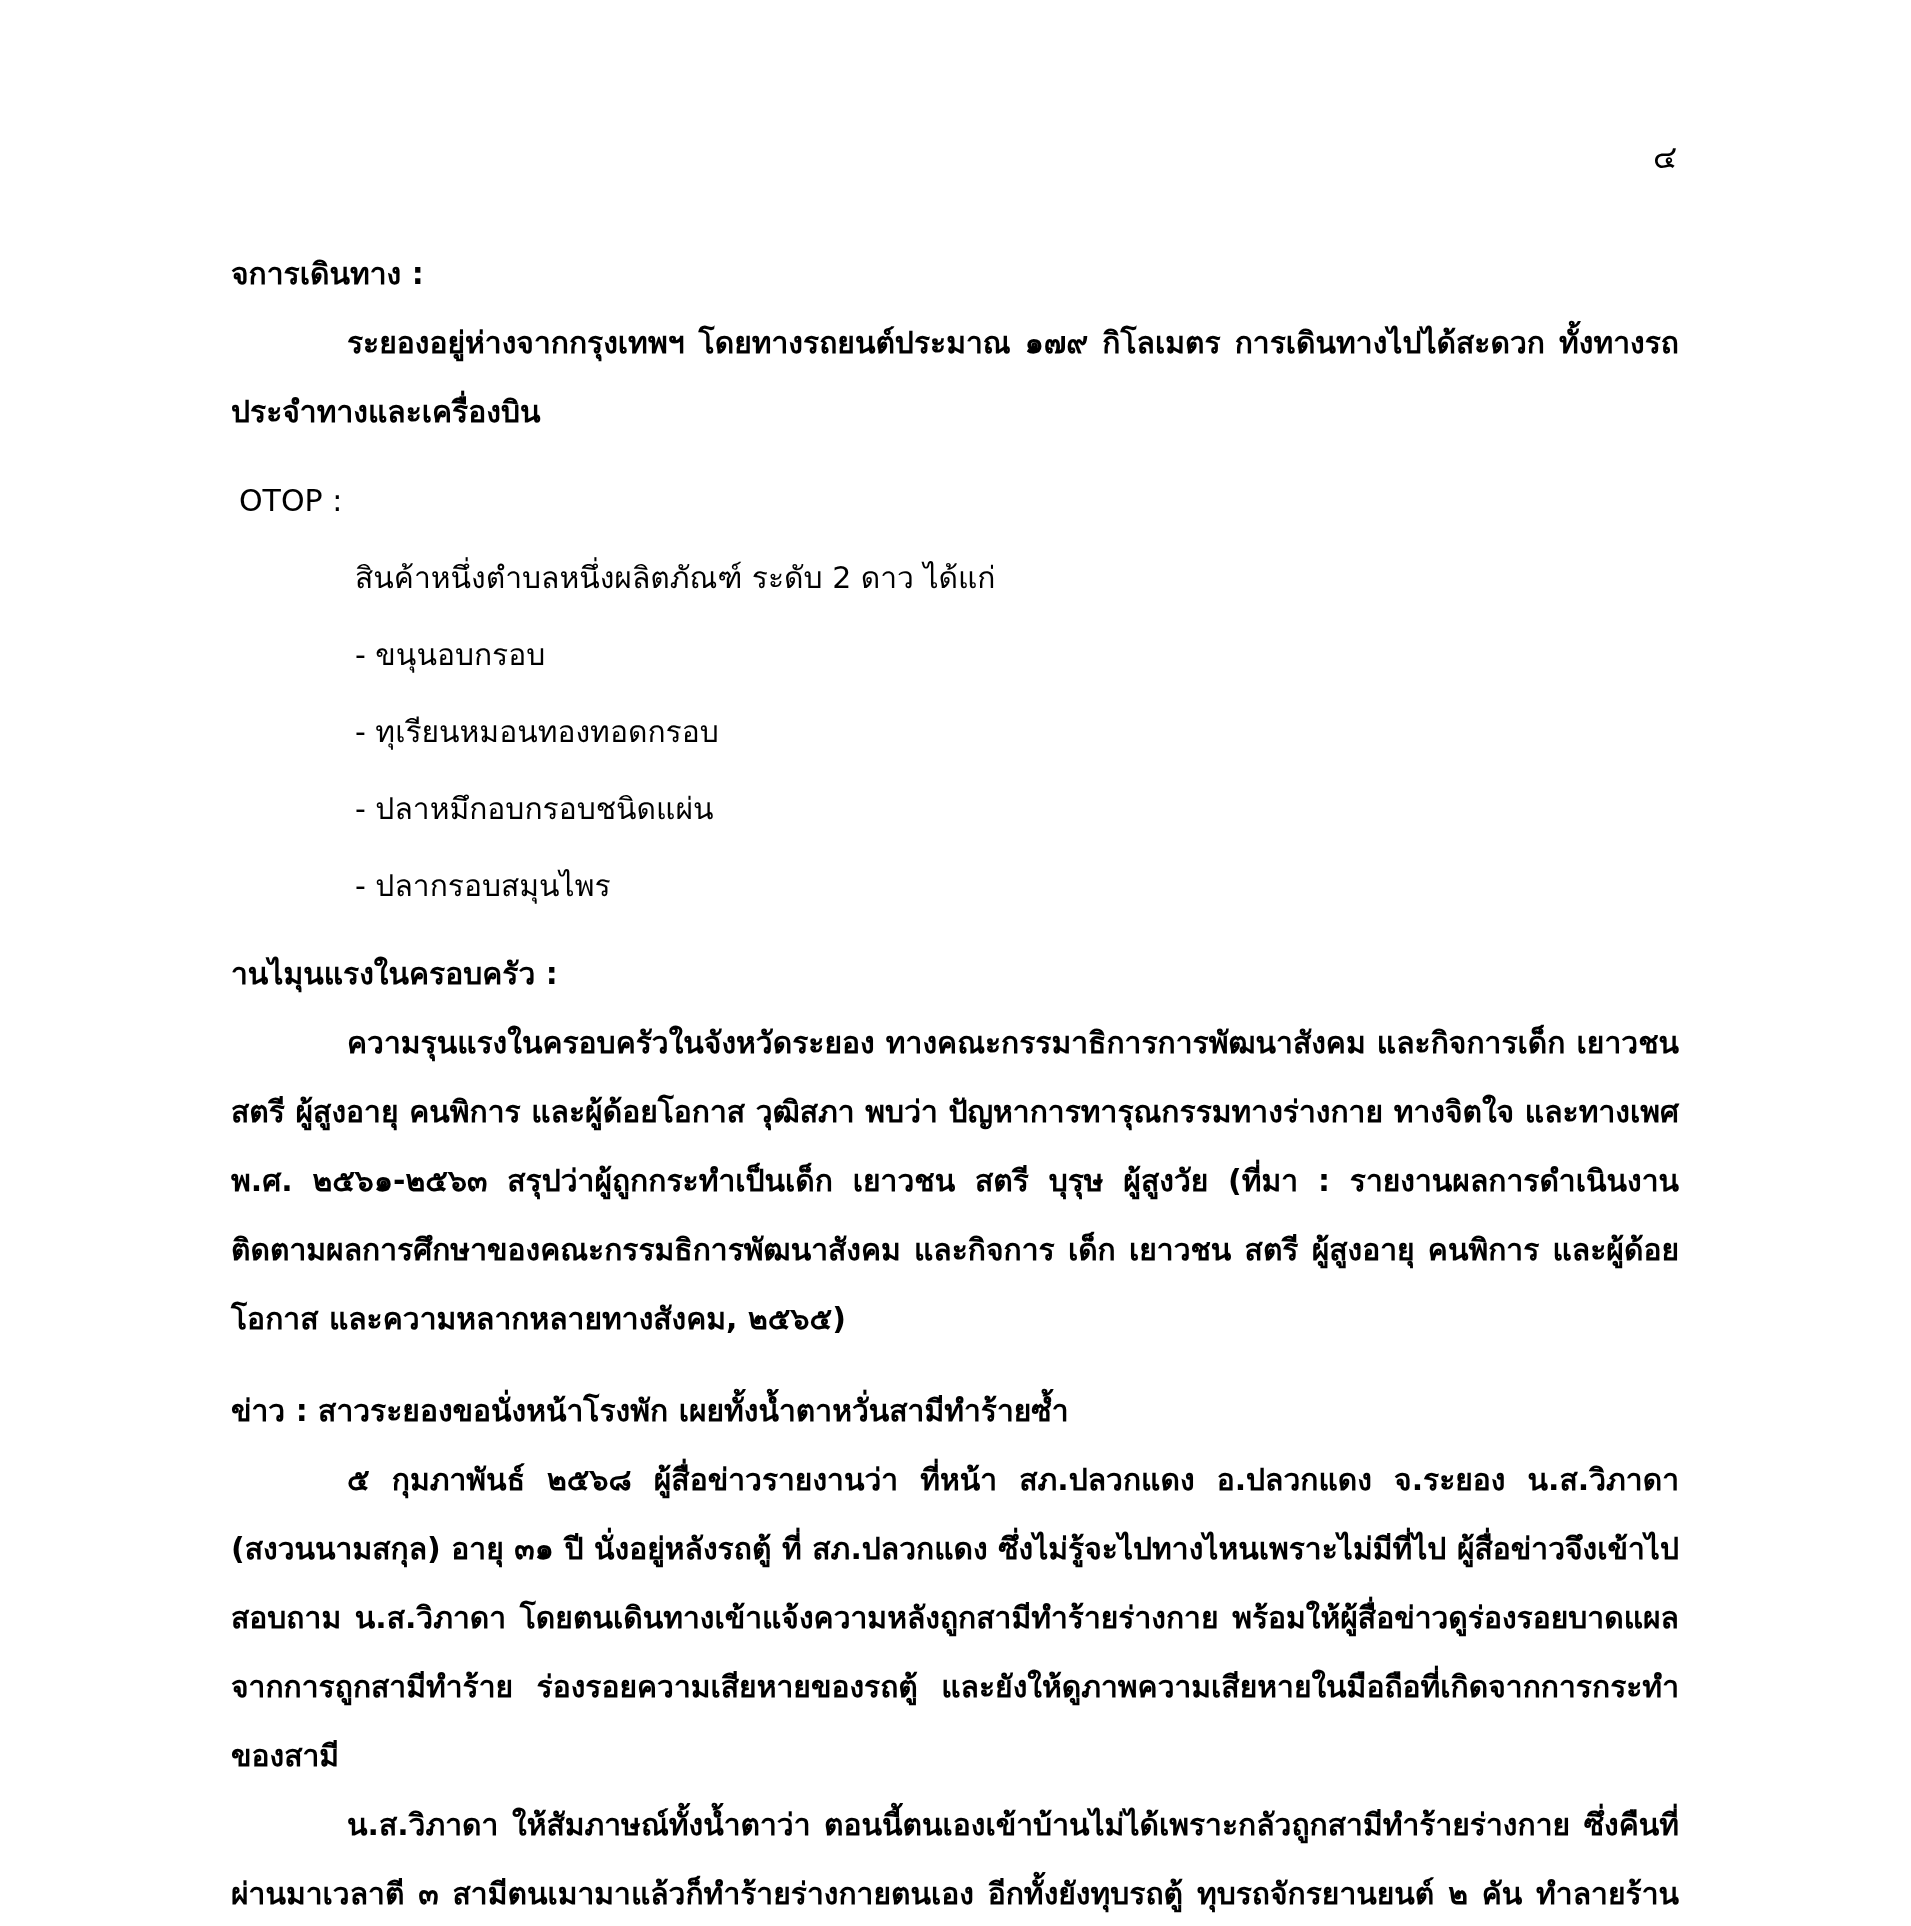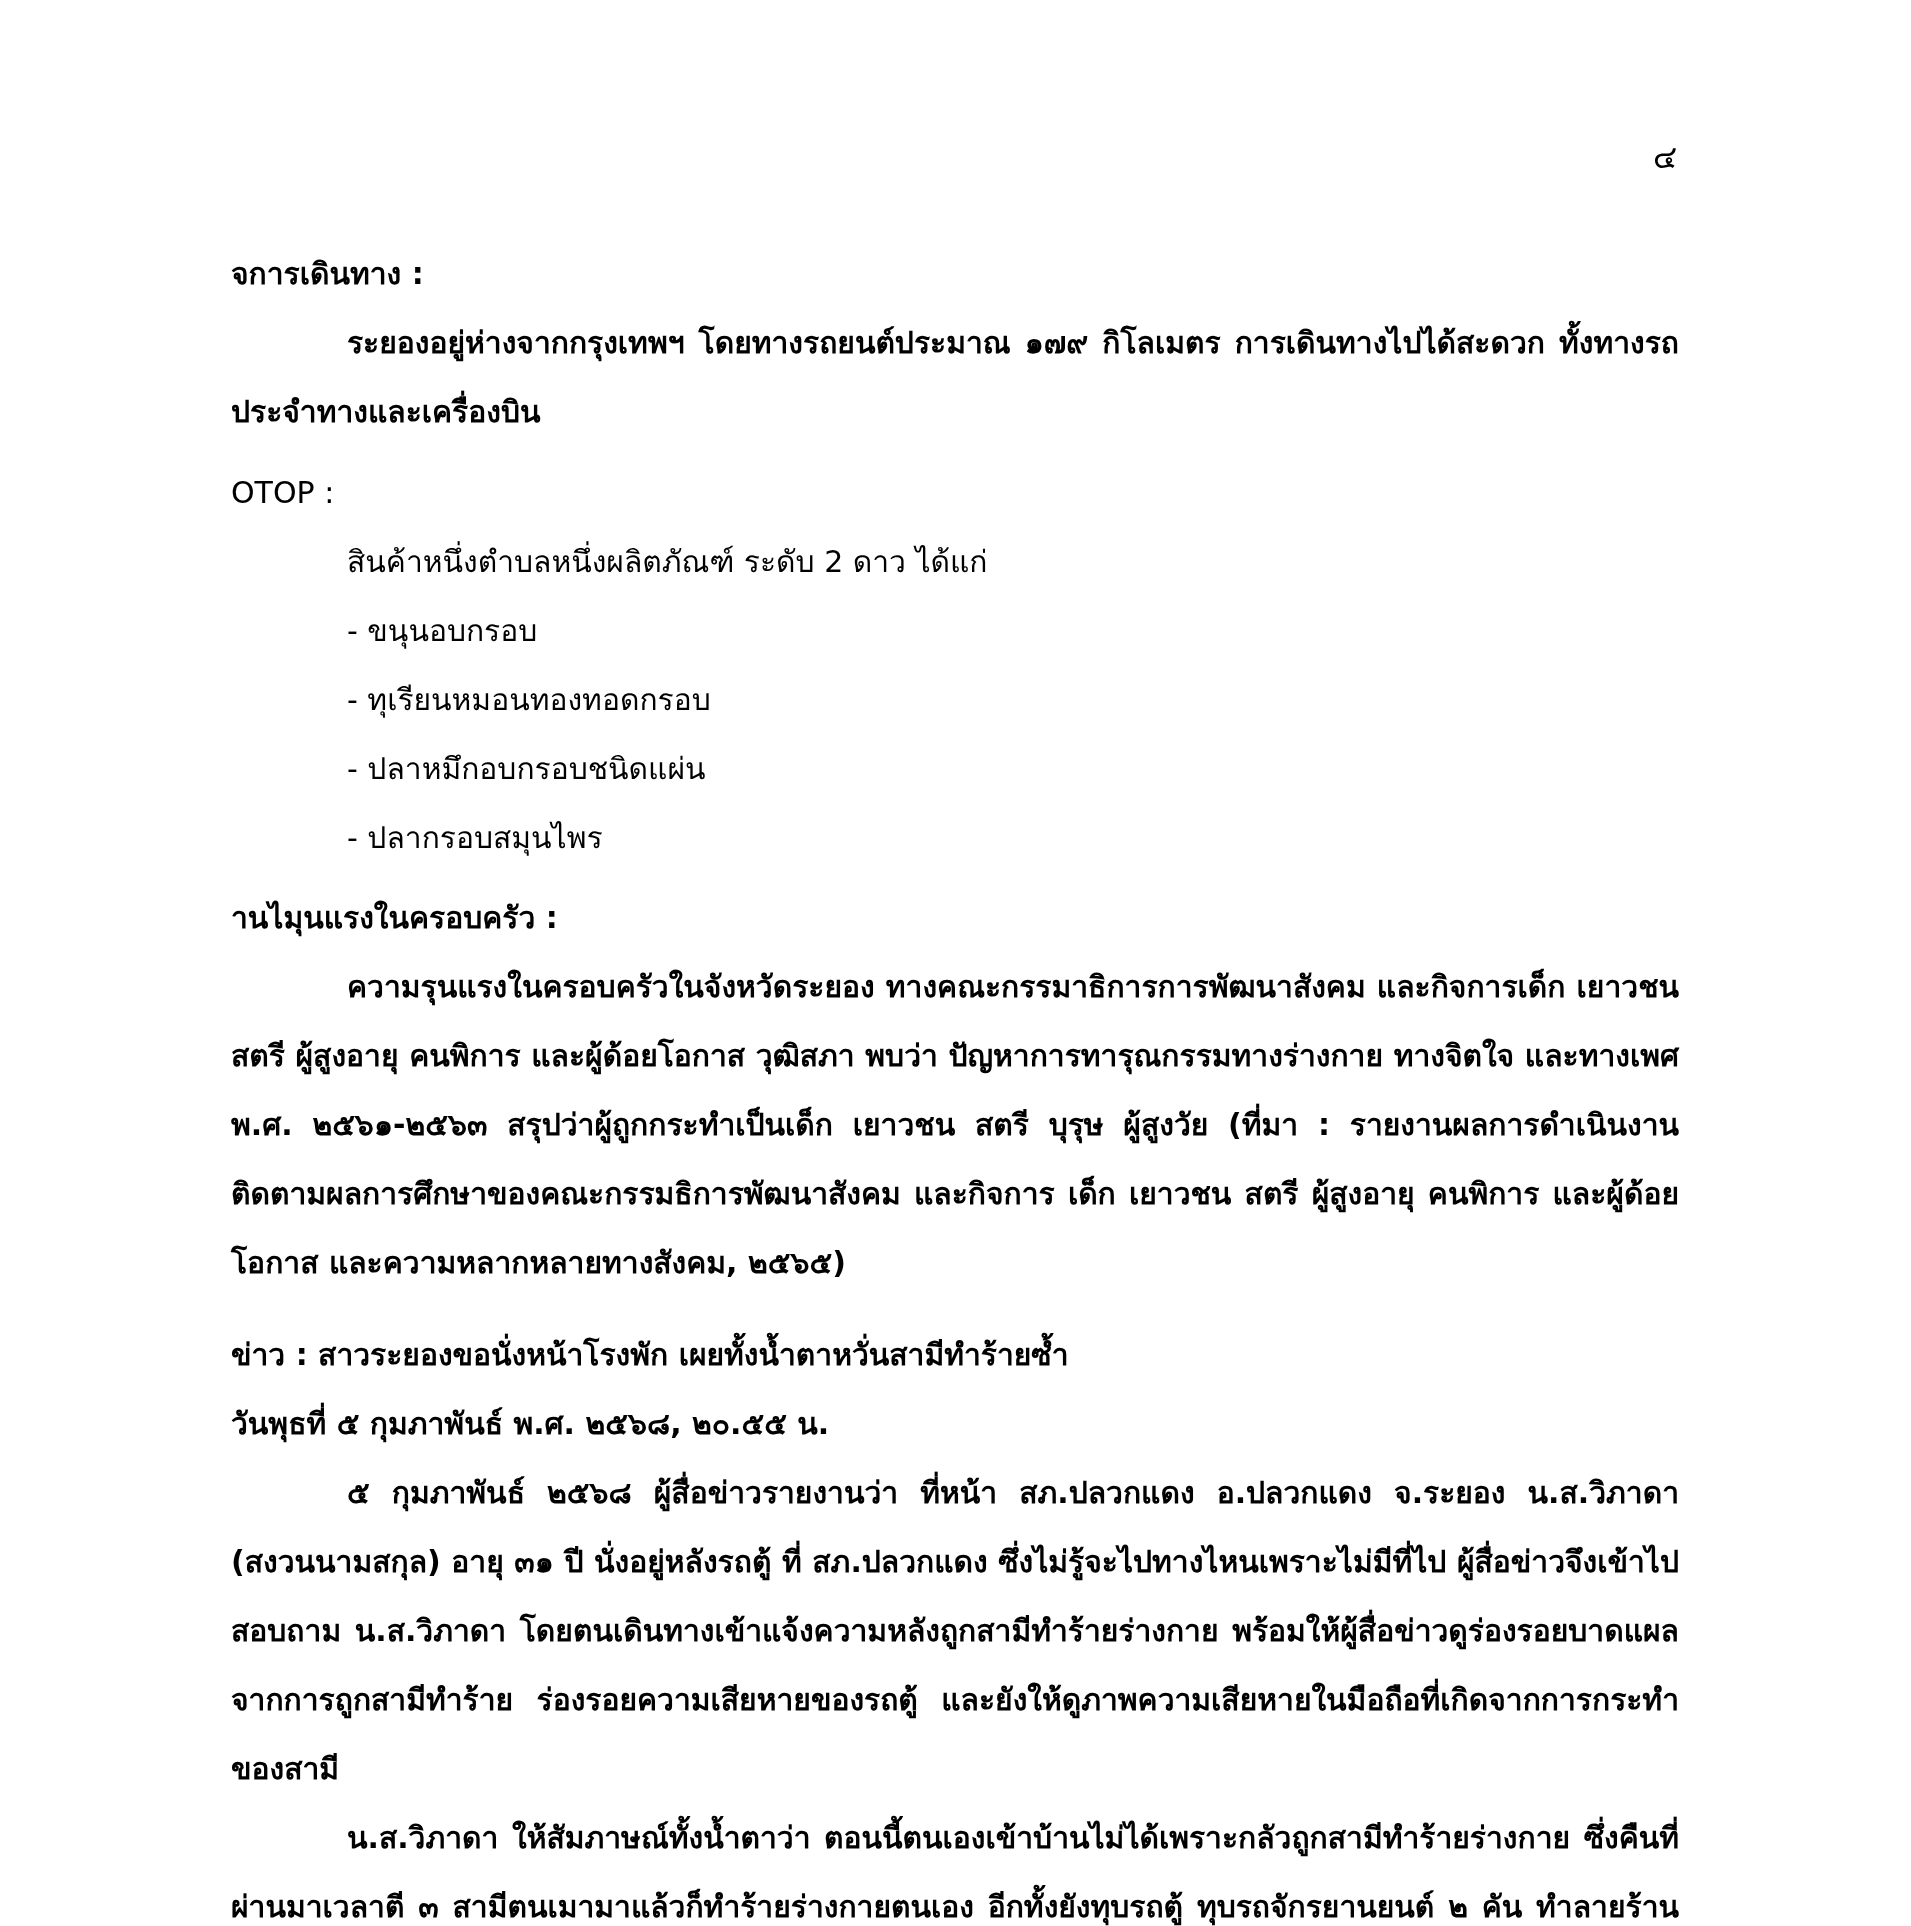--- a/index.html
+++ b/index.html
@@ -2,21 +2,21 @@
 <html style="font-size:6.2px"><head>
 <meta charset="utf-8">
 <style>
   html, body { margin: 0; padding: 0; background: #ffffff; }
   body { width: 1911px; height: 2703px; position: relative; overflow: hidden;
          font-family: "DejaVu Sans", "Liberation Sans", sans-serif; color: #000; }
   .page-num { position: absolute; top: 131px; left: 1653px; font-size: 32px; }
   .content { position: absolute; left: 231px; top: 239px; width: 1448px; font-size: 30px; line-height: 69px; }
   .h { font-weight: bold; margin-top: 0; }
   .p { text-indent: 116px; text-align: justify; text-align-last: left; font-weight: bold; }
-  .line { margin: 0; }
+  .line { margin: 8px; }
   .ind { padding-left: 116px; }
   .gap { height: 11.6px; }
 </style>
 </head>
 <body>
 
 <div class="page-num">๔</div>
 
 <div class="content">
   <section>
@@ -34,19 +34,18 @@
   </section>
   <div class="gap"></div>
   <section>
     <div class="h">านไมุนแรงในครอบครัว :</div>
     <div class="p">ความรุนแรงในครอบครัวในจังหวัดระยอง ทางคณะกรรมาธิการการพัฒนาสังคม และกิจการเด็ก เยาวชน สตรี ผู้สูงอายุ คนพิการ และผู้ด้อยโอกาส วุฒิสภา พบว่า ปัญหาการทารุณกรรมทางร่างกาย ทางจิตใจ และทางเพศ พ.ศ. ๒๕๖๑-๒๕๖๓ สรุปว่าผู้ถูกกระทำเป็นเด็ก เยาวชน สตรี บุรุษ ผู้สูงวัย (ที่มา : รายงานผลการดำเนินงานติดตามผลการศึกษาของคณะกรรมธิการพัฒนาสังคม และกิจการ เด็ก เยาวชน สตรี ผู้สูงอายุ คนพิการ และผู้ด้อยโอกาส และความหลากหลายทางสังคม, ๒๕๖๕)</div>
     <div class="gap"></div>
   </section>
   <div class="gap"></div>
   <section>
     <div class="h">ข่าว : สาวระยองขอนั่งหน้าโรงพัก เผยทั้งน้ำตาหวั่นสามีทำร้ายซ้ำ</div>
-    <div class="h">วันพุธที่ ๕ กุมภาพันธ์ พ.ศ. ๒๕๖๘, ๒๐.๕๕ น.</div>
     <div class="p">๕ กุมภาพันธ์ ๒๕๖๘ ผู้สื่อข่าวรายงานว่า ที่หน้า สภ.ปลวกแดง อ.ปลวกแดง จ.ระยอง น.ส.วิภาดา (สงวนนามสกุล) อายุ ๓๑ ปี นั่งอยู่หลังรถตู้ ที่ สภ.ปลวกแดง ซึ่งไม่รู้จะไปทางไหนเพราะไม่มีที่ไป ผู้สื่อข่าวจึงเข้าไปสอบถาม น.ส.วิภาดา โดยตนเดินทางเข้าแจ้งความหลังถูกสามีทำร้ายร่างกาย พร้อมให้ผู้สื่อข่าวดูร่องรอยบาดแผลจากการถูกสามีทำร้าย ร่องรอยความเสียหายของรถตู้ และยังให้ดูภาพความเสียหายในมือถือที่เกิดจากการกระทำของสามี</div>
     <div class="p">น.ส.วิภาดา ให้สัมภาษณ์ทั้งน้ำตาว่า ตอนนี้ตนเองเข้าบ้านไม่ได้เพราะกลัวถูกสามีทำร้ายร่างกาย ซึ่งคืนที่ผ่านมาเวลาตี ๓ สามีตนเมามาแล้วก็ทำร้ายร่างกายตนเอง อีกทั้งยังทุบรถตู้ ทุบรถจักรยานยนต์ ๒ คัน ทำลายร้านขายของพังราบเป็นหน้ากลอง</div>
 
   </section>
 </div>
 
 
 </body></html>

